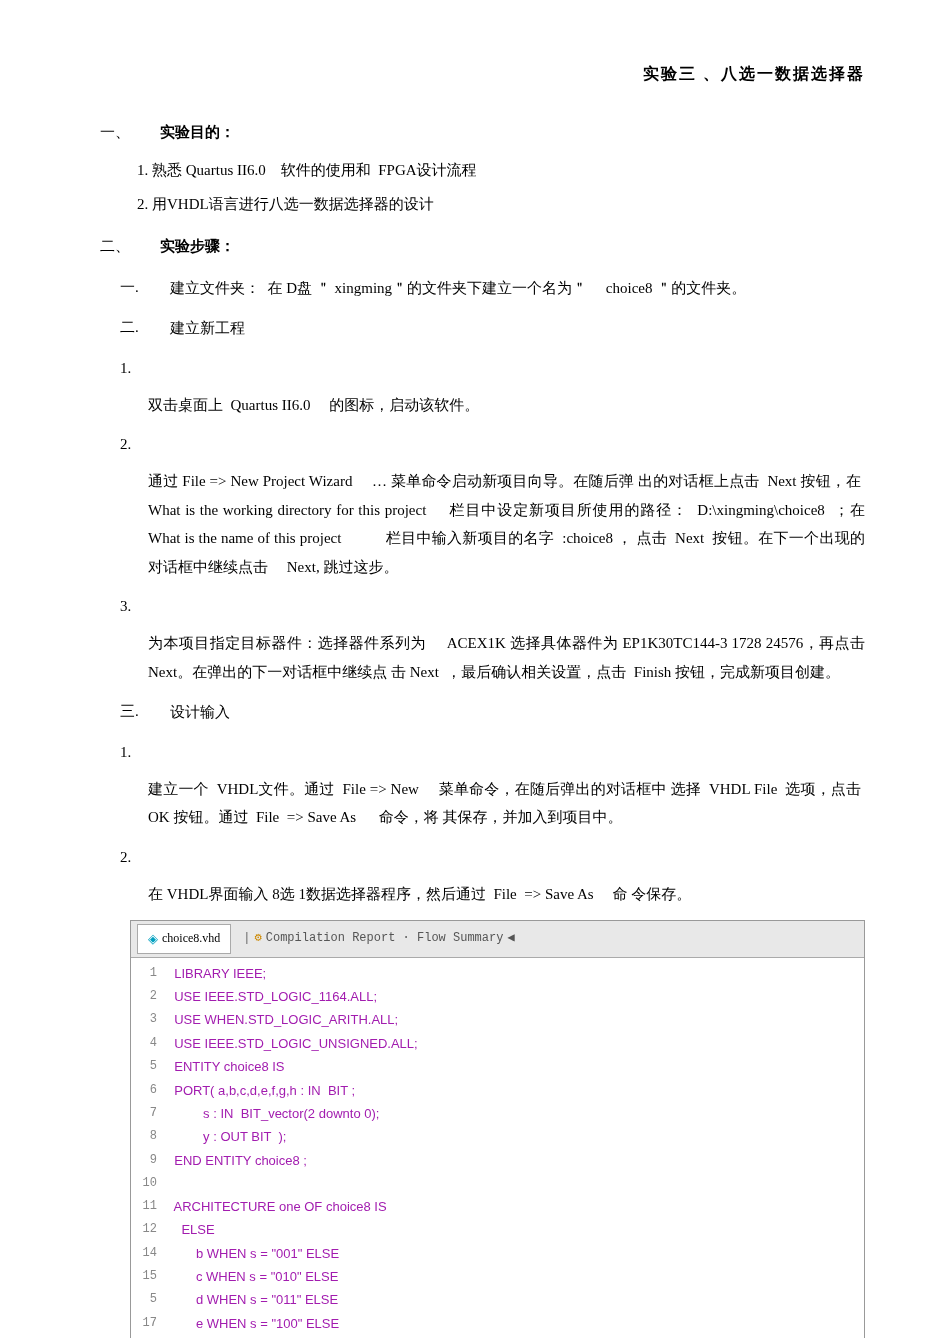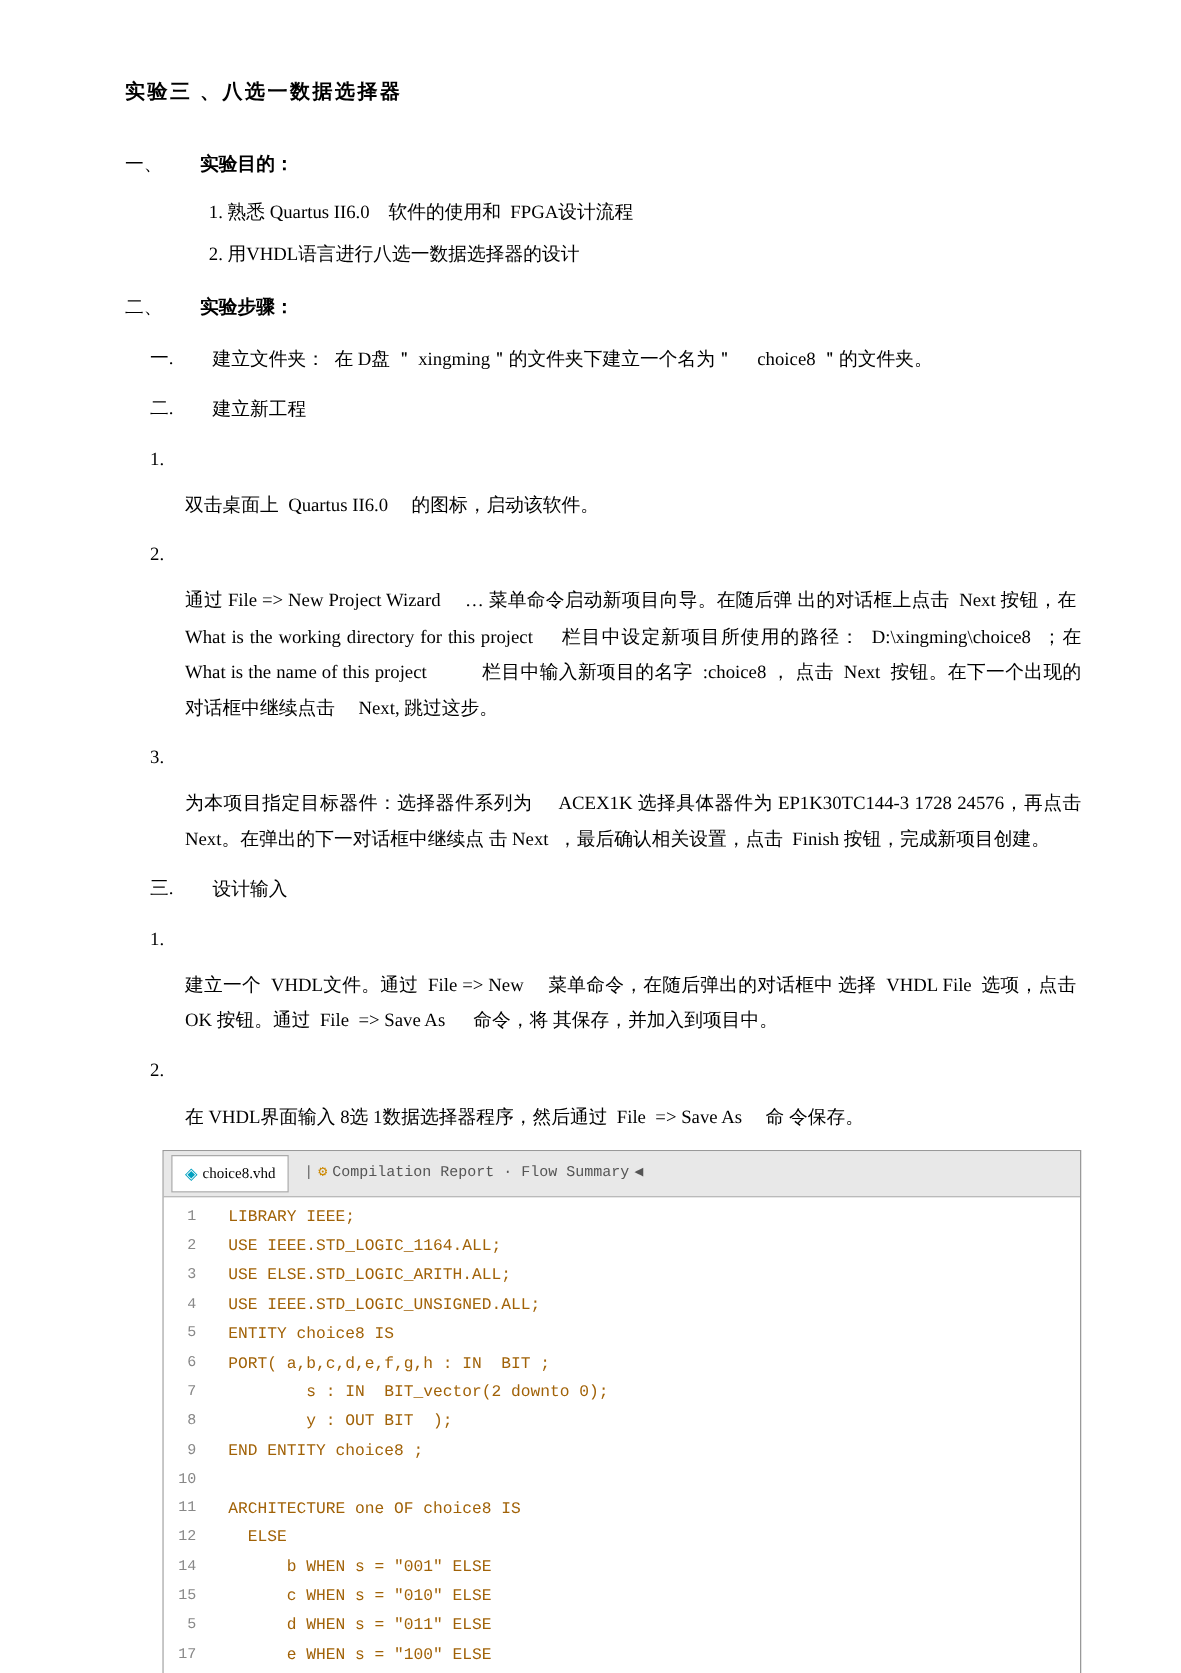--- a/index.html
+++ b/index.html
@@ -13,21 +13,21 @@
       font-family: "SimSun", "宋体", serif;
       font-size: 15px;
       color: #000000;
       width: 945px;
       min-height: 1338px;
       padding: 60px 80px 60px 100px;
       line-height: 1.8;
     }
 
     .page-title {
-      text-align: left;
+      text-align: right;
       font-size: 16px;
       font-weight: bold;
       margin-bottom: 30px;
       letter-spacing: 2px;
     }
 
     .section-header {
       display: flex;
       align-items: flex-start;
       margin-bottom: 10px;
@@ -36,21 +36,21 @@
     .section-num {
       min-width: 60px;
       font-weight: normal;
     }
 
     .section-content {
       flex: 1;
     }
 
     .sub-item {
-      margin-left: 67px;
+      margin-left: 37px;
       margin-bottom: 6px;
       line-height: 1.9;
     }
 
     .main-section {
       margin-bottom: 14px;
     }
 
     .numbered-item {
       display: flex;
@@ -151,23 +151,23 @@
       text-align: right;
       padding-right: 10px;
       color: #888;
       font-size: 12px;
       user-select: none;
       padding-top: 1px;
     }
 
     .line-code {
       flex: 1;
-      font-family: Liberation Mono, monospace;
+      font-family: Liberation Sans, sans-serif;
       font-size: 13px;
-      color: #a16207;
+      color: #a21caf;
       white-space: pre;
     }
 
     .bold { font-weight: bold; }
   </style>
 </head>
 <body>
 
 <div class="page-title">实验三 、八选一数据选择器</div>
 
@@ -272,21 +272,21 @@
     <div class="code-line">
           <span class="line-num">1</span>
           <span class="line-code">  LIBRARY IEEE;</span>
         </div>
         <div class="code-line">
           <span class="line-num">2</span>
           <span class="line-code">  USE IEEE.STD_LOGIC_1164.ALL;</span>
         </div>
         <div class="code-line">
           <span class="line-num">3</span>
-          <span class="line-code">  USE ELSE.STD_LOGIC_ARITH.ALL;</span>
+          <span class="line-code">  USE WHEN.STD_LOGIC_ARITH.ALL;</span>
         </div>
         <div class="code-line">
           <span class="line-num">4</span>
           <span class="line-code">  USE IEEE.STD_LOGIC_UNSIGNED.ALL;</span>
         </div>
         <div class="code-line">
           <span class="line-num">5</span>
           <span class="line-code">  ENTITY choice8 IS</span>
         </div>
         <div class="code-line">

